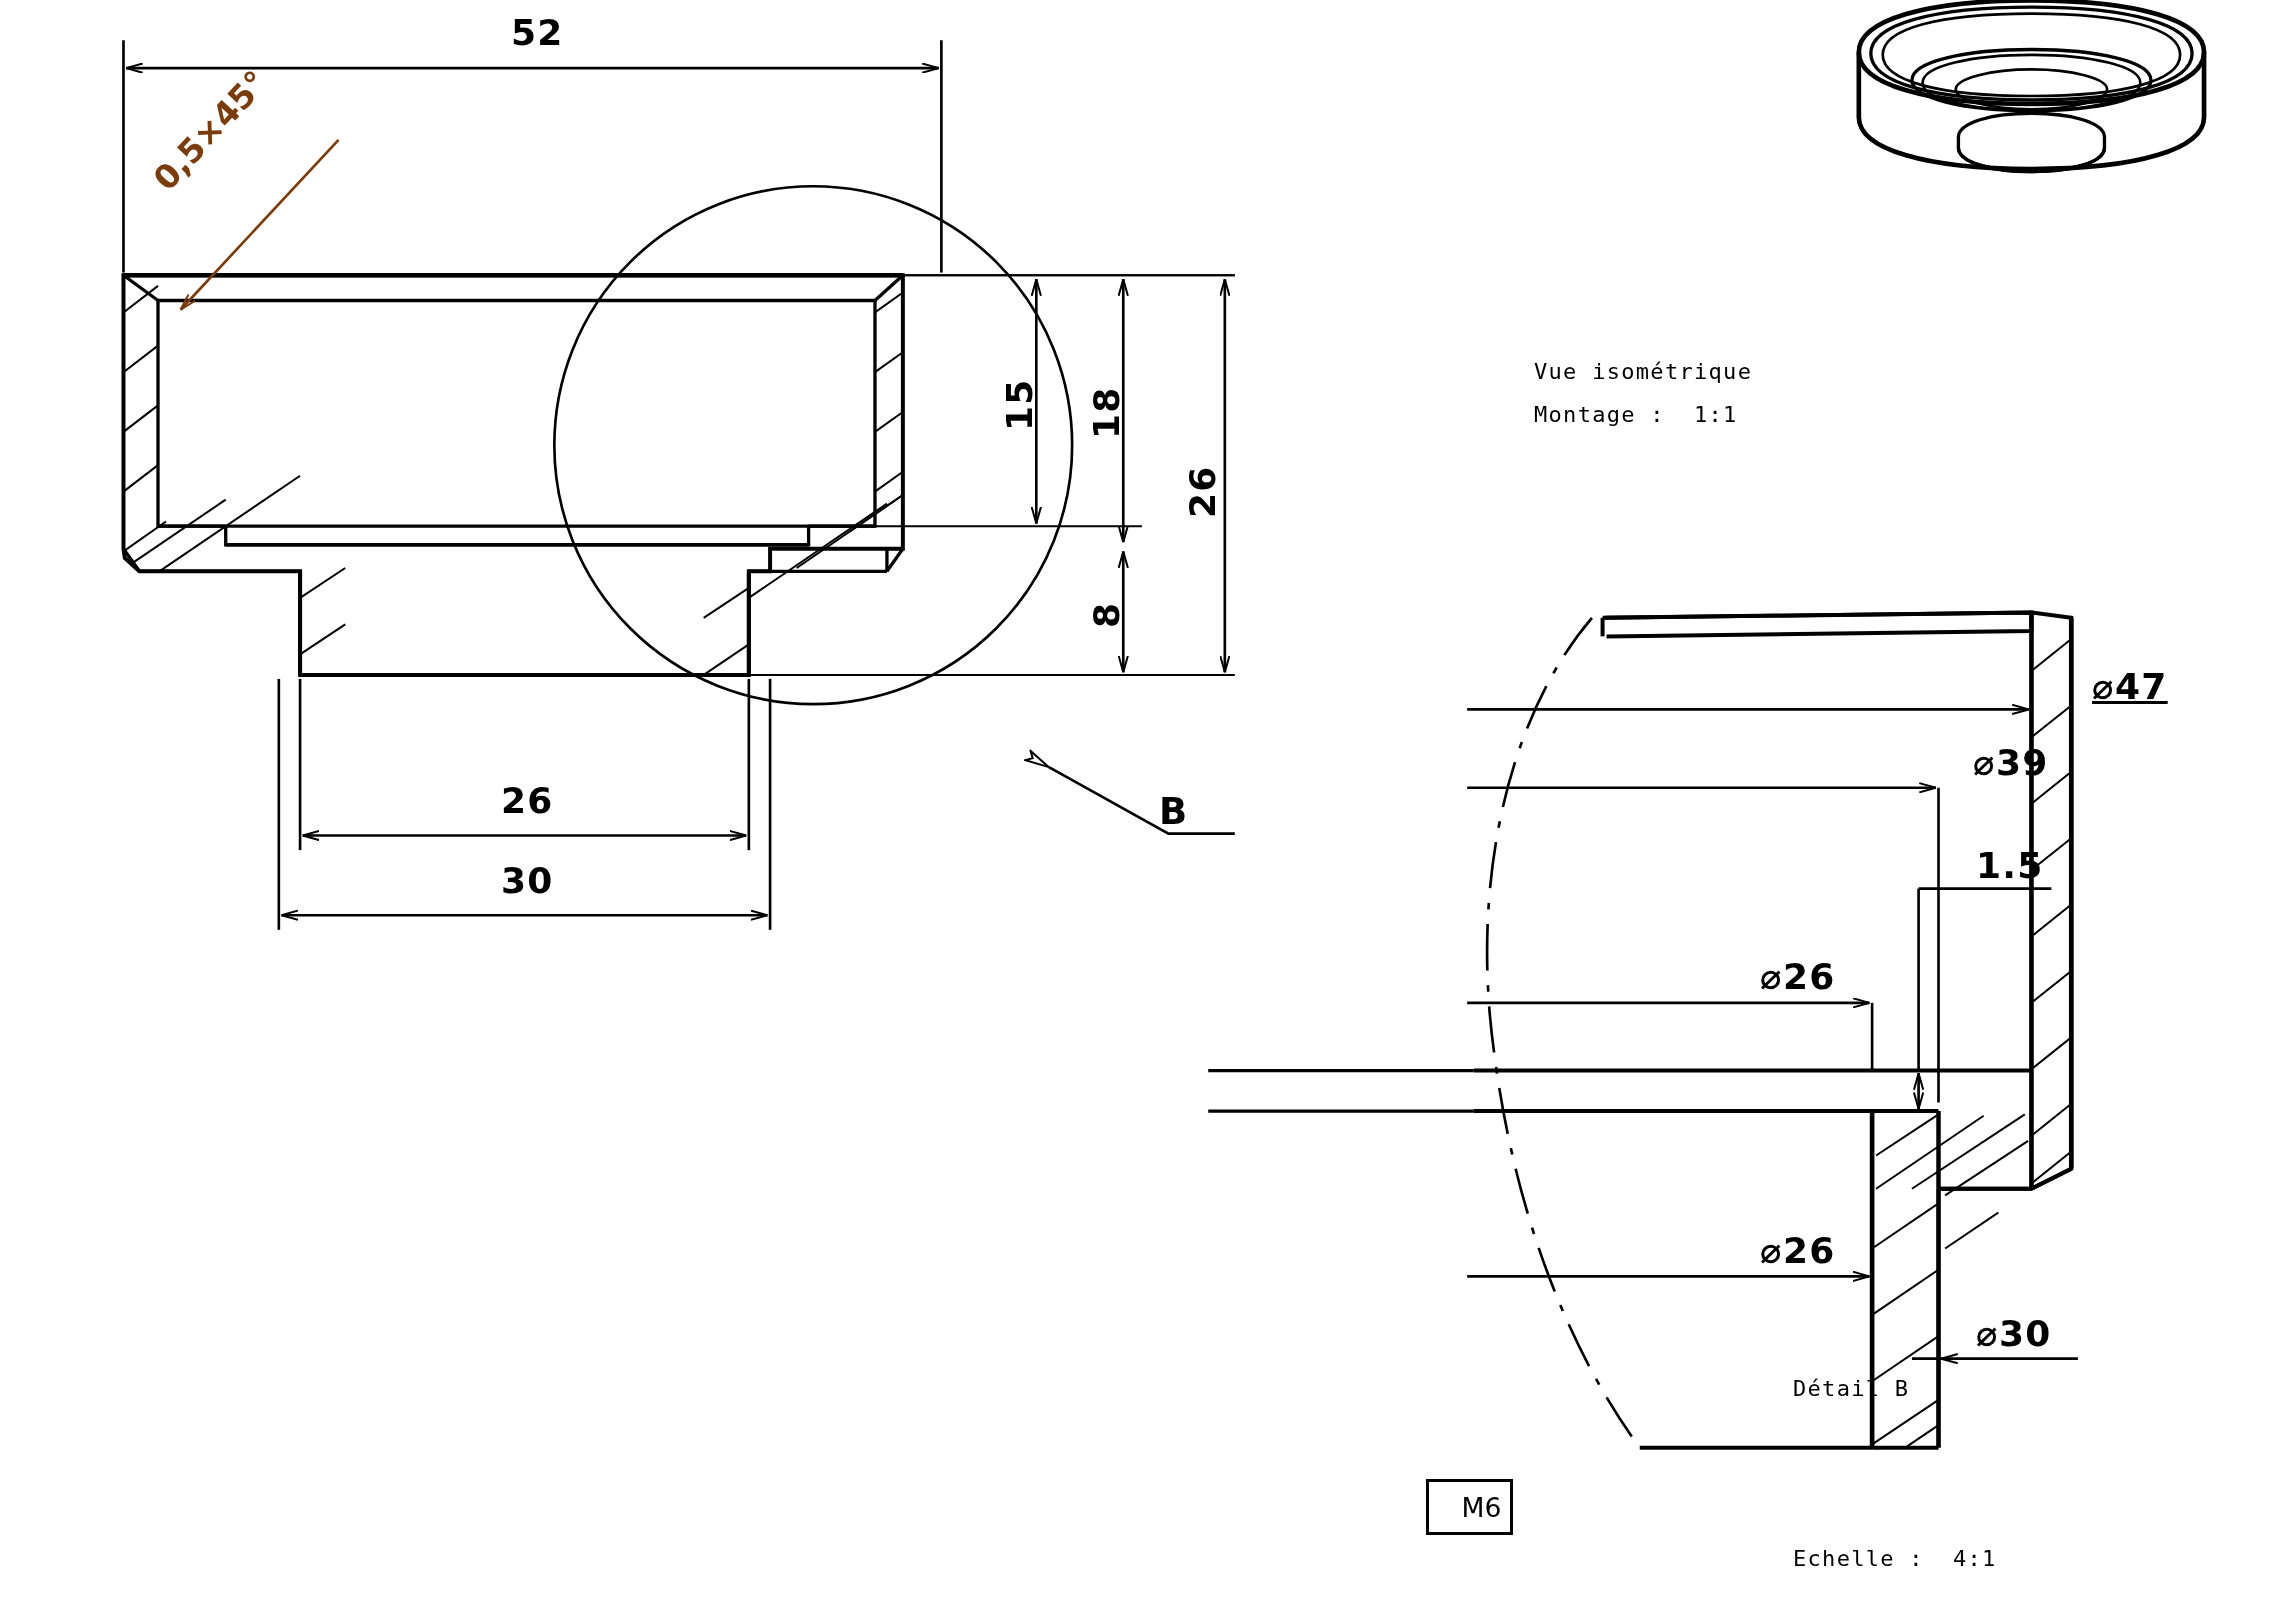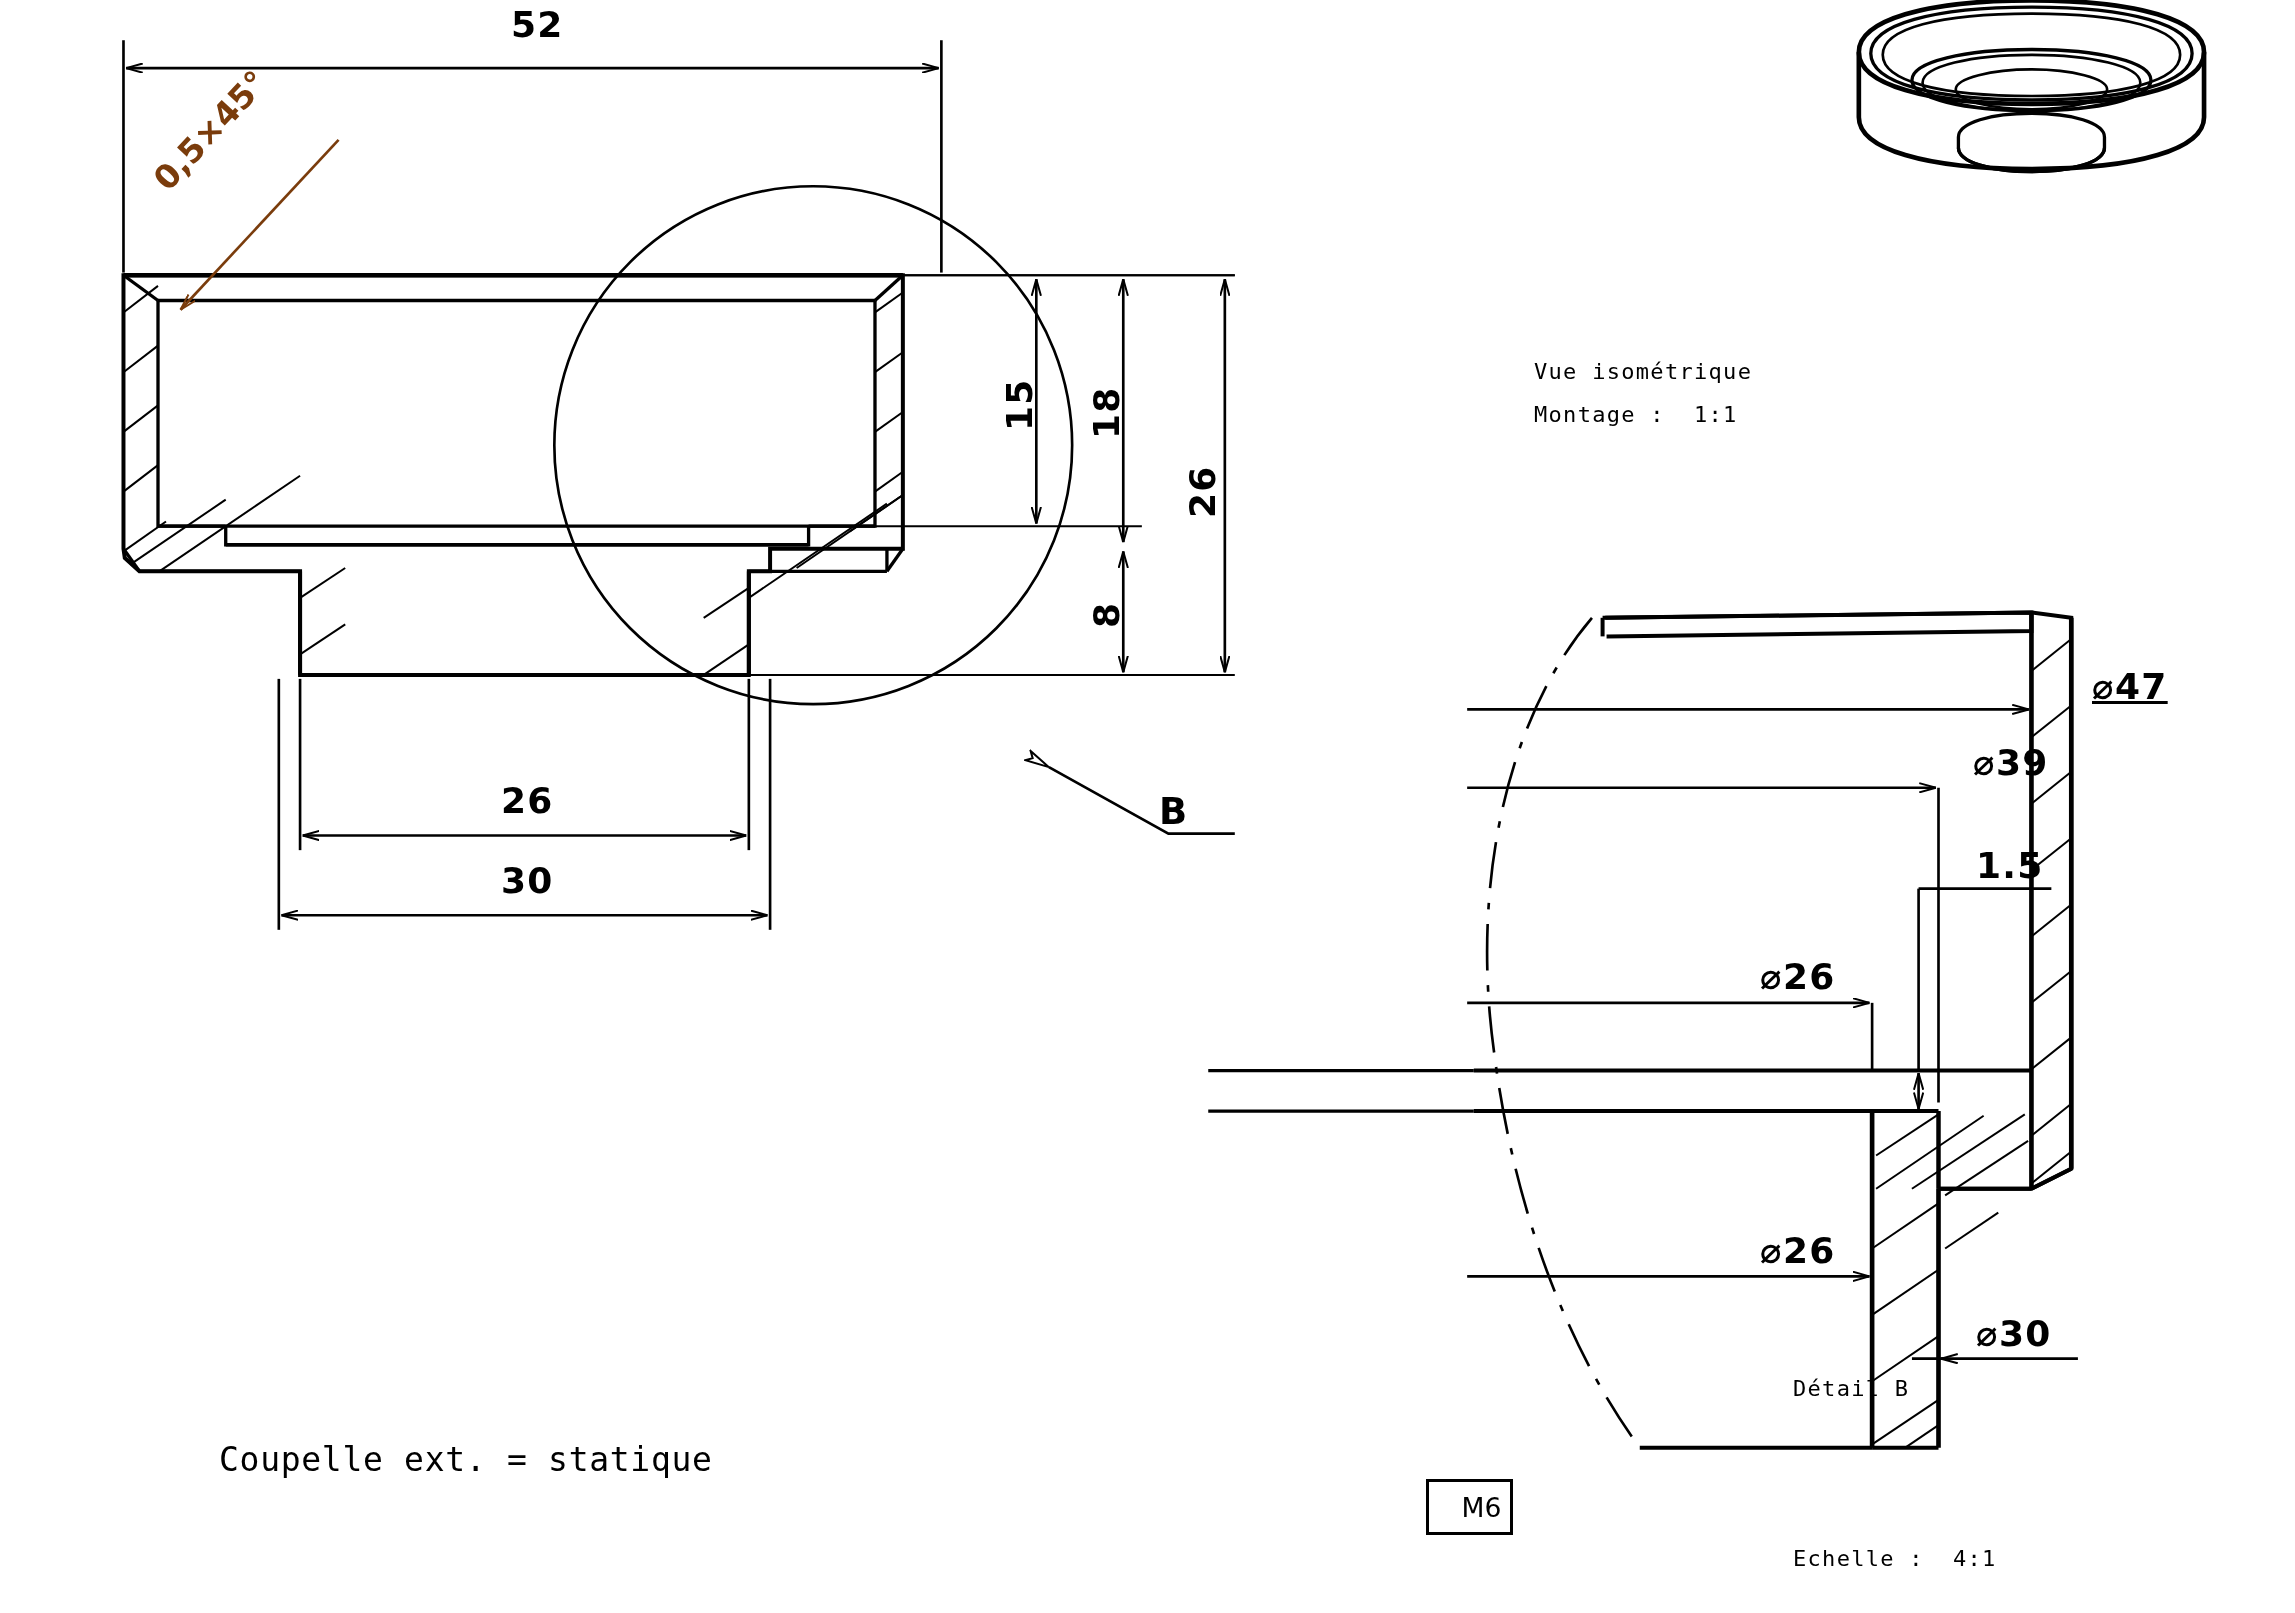--- a/index.html
+++ b/index.html
@@ -238,21 +238,21 @@
   </g>
   <g stroke="#000" stroke-width="4" fill="none">
     <path d="M2210,1922 L2816,1922" marker-end="url(#ar)"></path>
   </g>
   <g stroke="#000" stroke-width="4" fill="none">
     <path d="M3130,2046 L2924,2046" marker-end="url(#ar)"></path>
     <path d="M2880,2046 L2930,2046"></path>
   </g>
 </svg>
 
-<div class="txt dim" style="left:511px;top:4px;">52</div>
+<div class="txt dim" style="left:511px;top:12px;">52</div>
 
 <div class="txt dimv" style="left:999px;top:351px;height:80px;">15</div>
 
 <div class="txt dimv" style="left:1086px;top:359px;height:80px;">18</div>
 
 <div class="txt dimv" style="left:1182px;top:438px;height:80px;">26</div>
 
 <div class="txt dimv" style="left:1086px;top:588px;height:40px;">8</div>
 
 <div class="txt dim" style="left:501px;top:780px;">26</div>
@@ -269,17 +269,16 @@
 <div class="txt dim" style="left:2092px;top:666px;text-decoration:underline;">⌀47</div>
 <div class="txt dim" style="left:1973px;top:742px;">⌀39</div>
 <div class="txt dim" style="left:1976px;top:845px;">1.5</div>
 <div class="txt dim" style="left:1760px;top:956px;">⌀26</div>
 <div class="txt dim" style="left:1760px;top:1230px;">⌀26</div>
 <div class="txt dim" style="left:1976px;top:1313px;">⌀30</div>
 
 <div class="txt cap" style="left:1793px;top:1376px;text-align:center;">Détail B</div>
 <div class="txt cap" style="left:1793px;top:1546px;">Echelle :  4:1</div>
 
-<div class="txt note" style="left:219px;top:1440px;">Coupelle ext. = statique</div>
 <div class="mbox" style="left:1426px;top:1479px;width:57px;height:50px;">M6</div>
 
 </div>
 
 
 </body></html>

